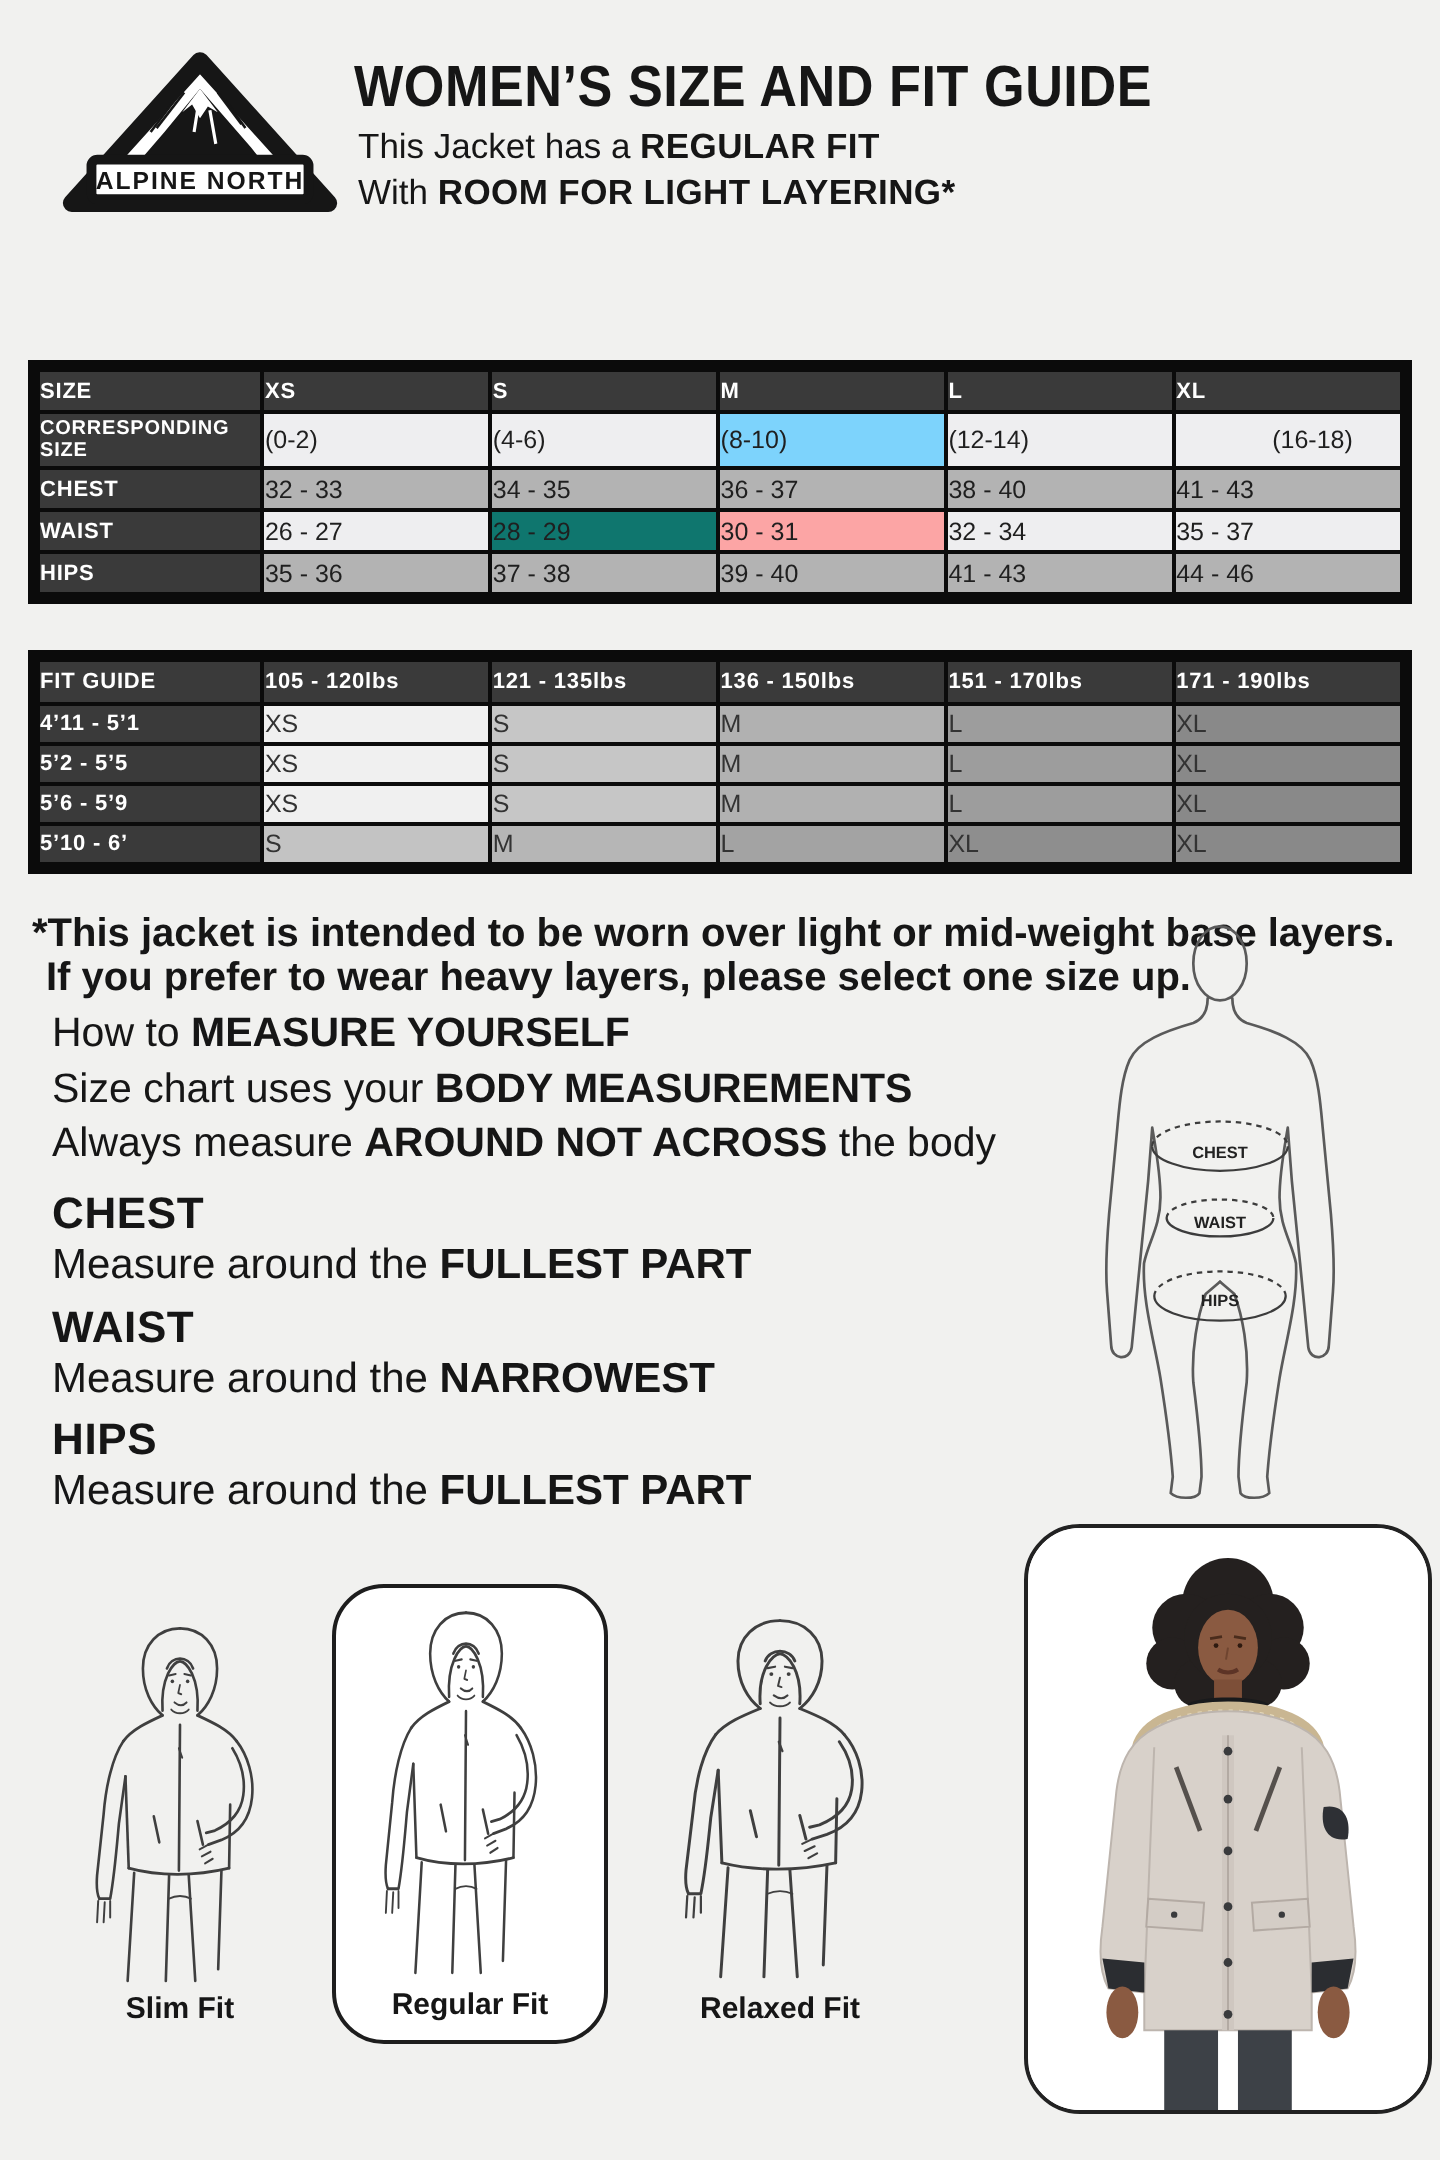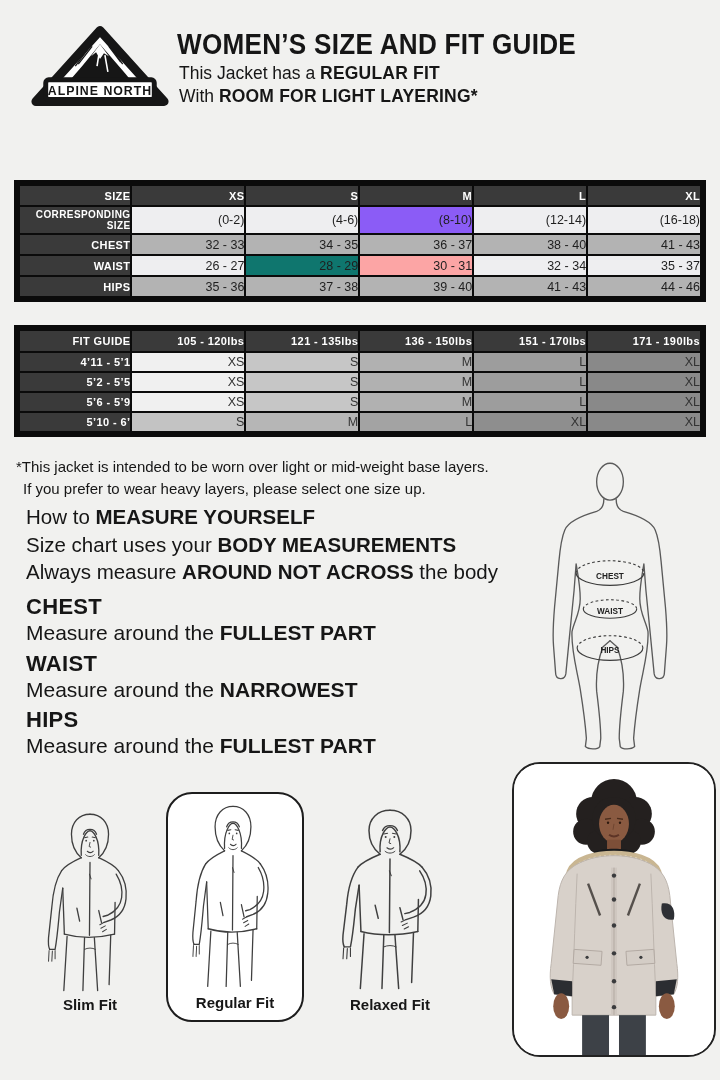--- a/index.html
+++ b/index.html
@@ -20,34 +20,34 @@
   #sizing-banner{left:14px;top:115px;width:688px;height:44px;background:#ffffff;
                  border:2px solid #3c3c3c;border-radius:9px;text-align:center;}
   #sizing-banner .bt{font-size:21px;font-weight:700;letter-spacing:.6px;margin-top:2px;}
   #sizing-banner .bd{font-size:11.4px;margin-top:0;color:#141414;}
 
   
   .tbl-wrap{background:#0b0b0b;padding:4px;box-sizing:border-box;}
   #size-wrap{left:14px;top:180px;width:692px;}
   #fit-wrap {left:14px;top:325px;width:692px;}
   table{width:100%;border-collapse:collapse;table-layout:fixed;}
-  th,td{border:2.6px solid #0b0b0b;padding:0;text-align:right;vertical-align:middle;margin-top:10px;}
+  th,td{border:2.6px solid #0b0b0b;padding:0;text-align:left;vertical-align:middle;margin-top:10px;}
   th:first-child{width:16.2%;}
   .hcell{background:#3a3a3a;color:#fff;font-weight:700;font-size:11px;letter-spacing:.4px;}
   td{font-size:12.5px;color:#1f1f1f;}
   #size-table thead tr{height:21px;}
   #size-table tbody tr{height:21px;}
   #size-table tbody tr:nth-child(1){height:28px;}
   #size-table tbody tr:nth-child(1) th{font-size:10px;line-height:11px;}
   #fit-table thead tr{height:22px;}
   #fit-table tbody tr{height:20px;}
   #fit-table td{color:#333;}
 
   
-  #footnote{left:16px;top:456px;font-size:15px;font-weight:400;line-height:22px;}
+  #footnote{left:16px;top:456px;font-size:20px;font-weight:700;line-height:22px;}
   #footnote .l2{padding-left:7px;}
 
   
   #measure-intro{left:26px;top:503px;font-size:20.5px;line-height:27.5px;}
   .m-item .m-name{font-size:22px;font-weight:700;letter-spacing:.3px;}
   .m-item .m-desc{font-size:21px;margin-top:1px;}
   #m-chest{left:26px;top:594px;}
   #m-waist{left:26px;top:651px;}
   #m-hips {left:26px;top:707px;}
 
@@ -106,21 +106,21 @@
             <th class="hcell">M</th>
             <th class="hcell">L</th>
             <th class="hcell">XL</th>
           </tr>
         </thead>
         <tbody>
           <tr>
             <th class="hcell">CORRESPONDING SIZE</th>
             <td style="background: rgb(238, 238, 240);">(0-2)</td>
             <td style="background: rgb(238, 238, 240);">(4-6)</td>
-            <td style="background: #8b5cf6;">(8-10)</td>
+            <td style="background: #7dd3fc;">(8-10)</td>
             <td style="background: rgb(238, 238, 240);">(12-14)</td>
             <td style="background: rgb(238, 238, 240); padding-left: 48px;">(16-18)</td>
           </tr>
           <tr>
             <th class="hcell">CHEST</th>
             <td style="background: rgb(179, 179, 179);">32 - 33</td>
             <td style="background: rgb(179, 179, 179);">34 - 35</td>
             <td style="background: rgb(179, 179, 179);">36 - 37</td>
             <td style="background: rgb(179, 179, 179);">38 - 40</td>
             <td style="background: rgb(179, 179, 179);">41 - 43</td>

